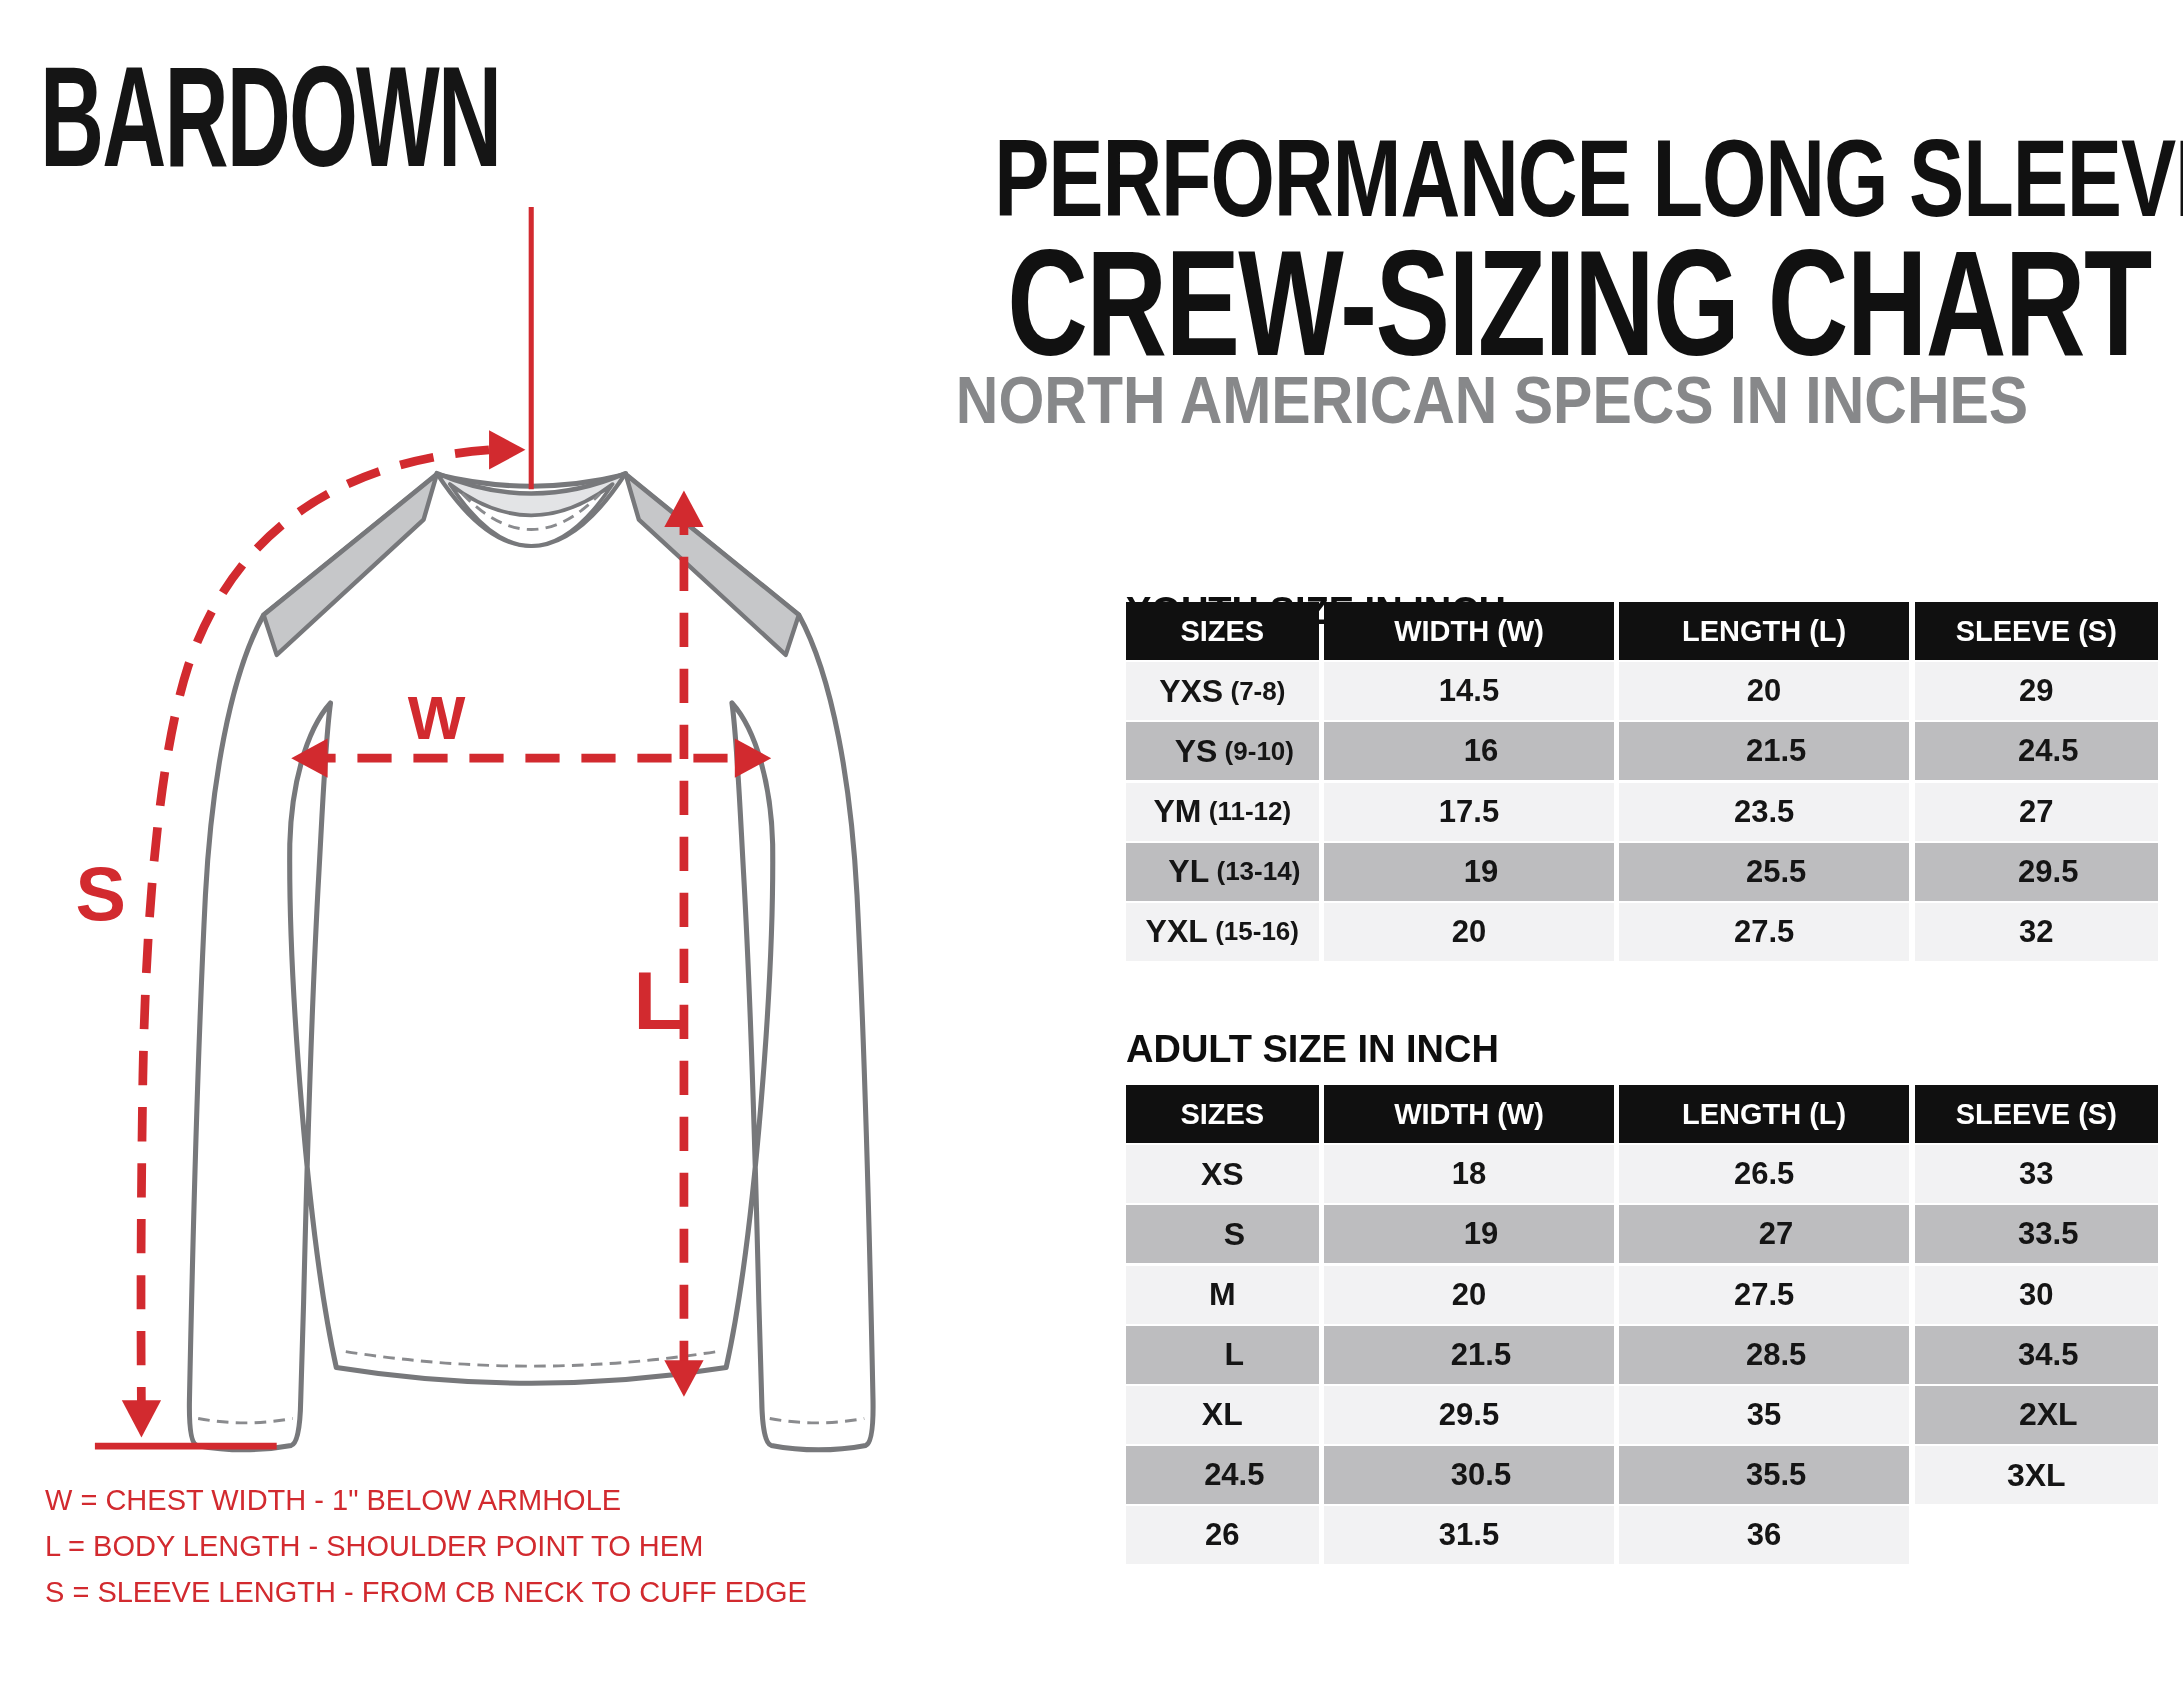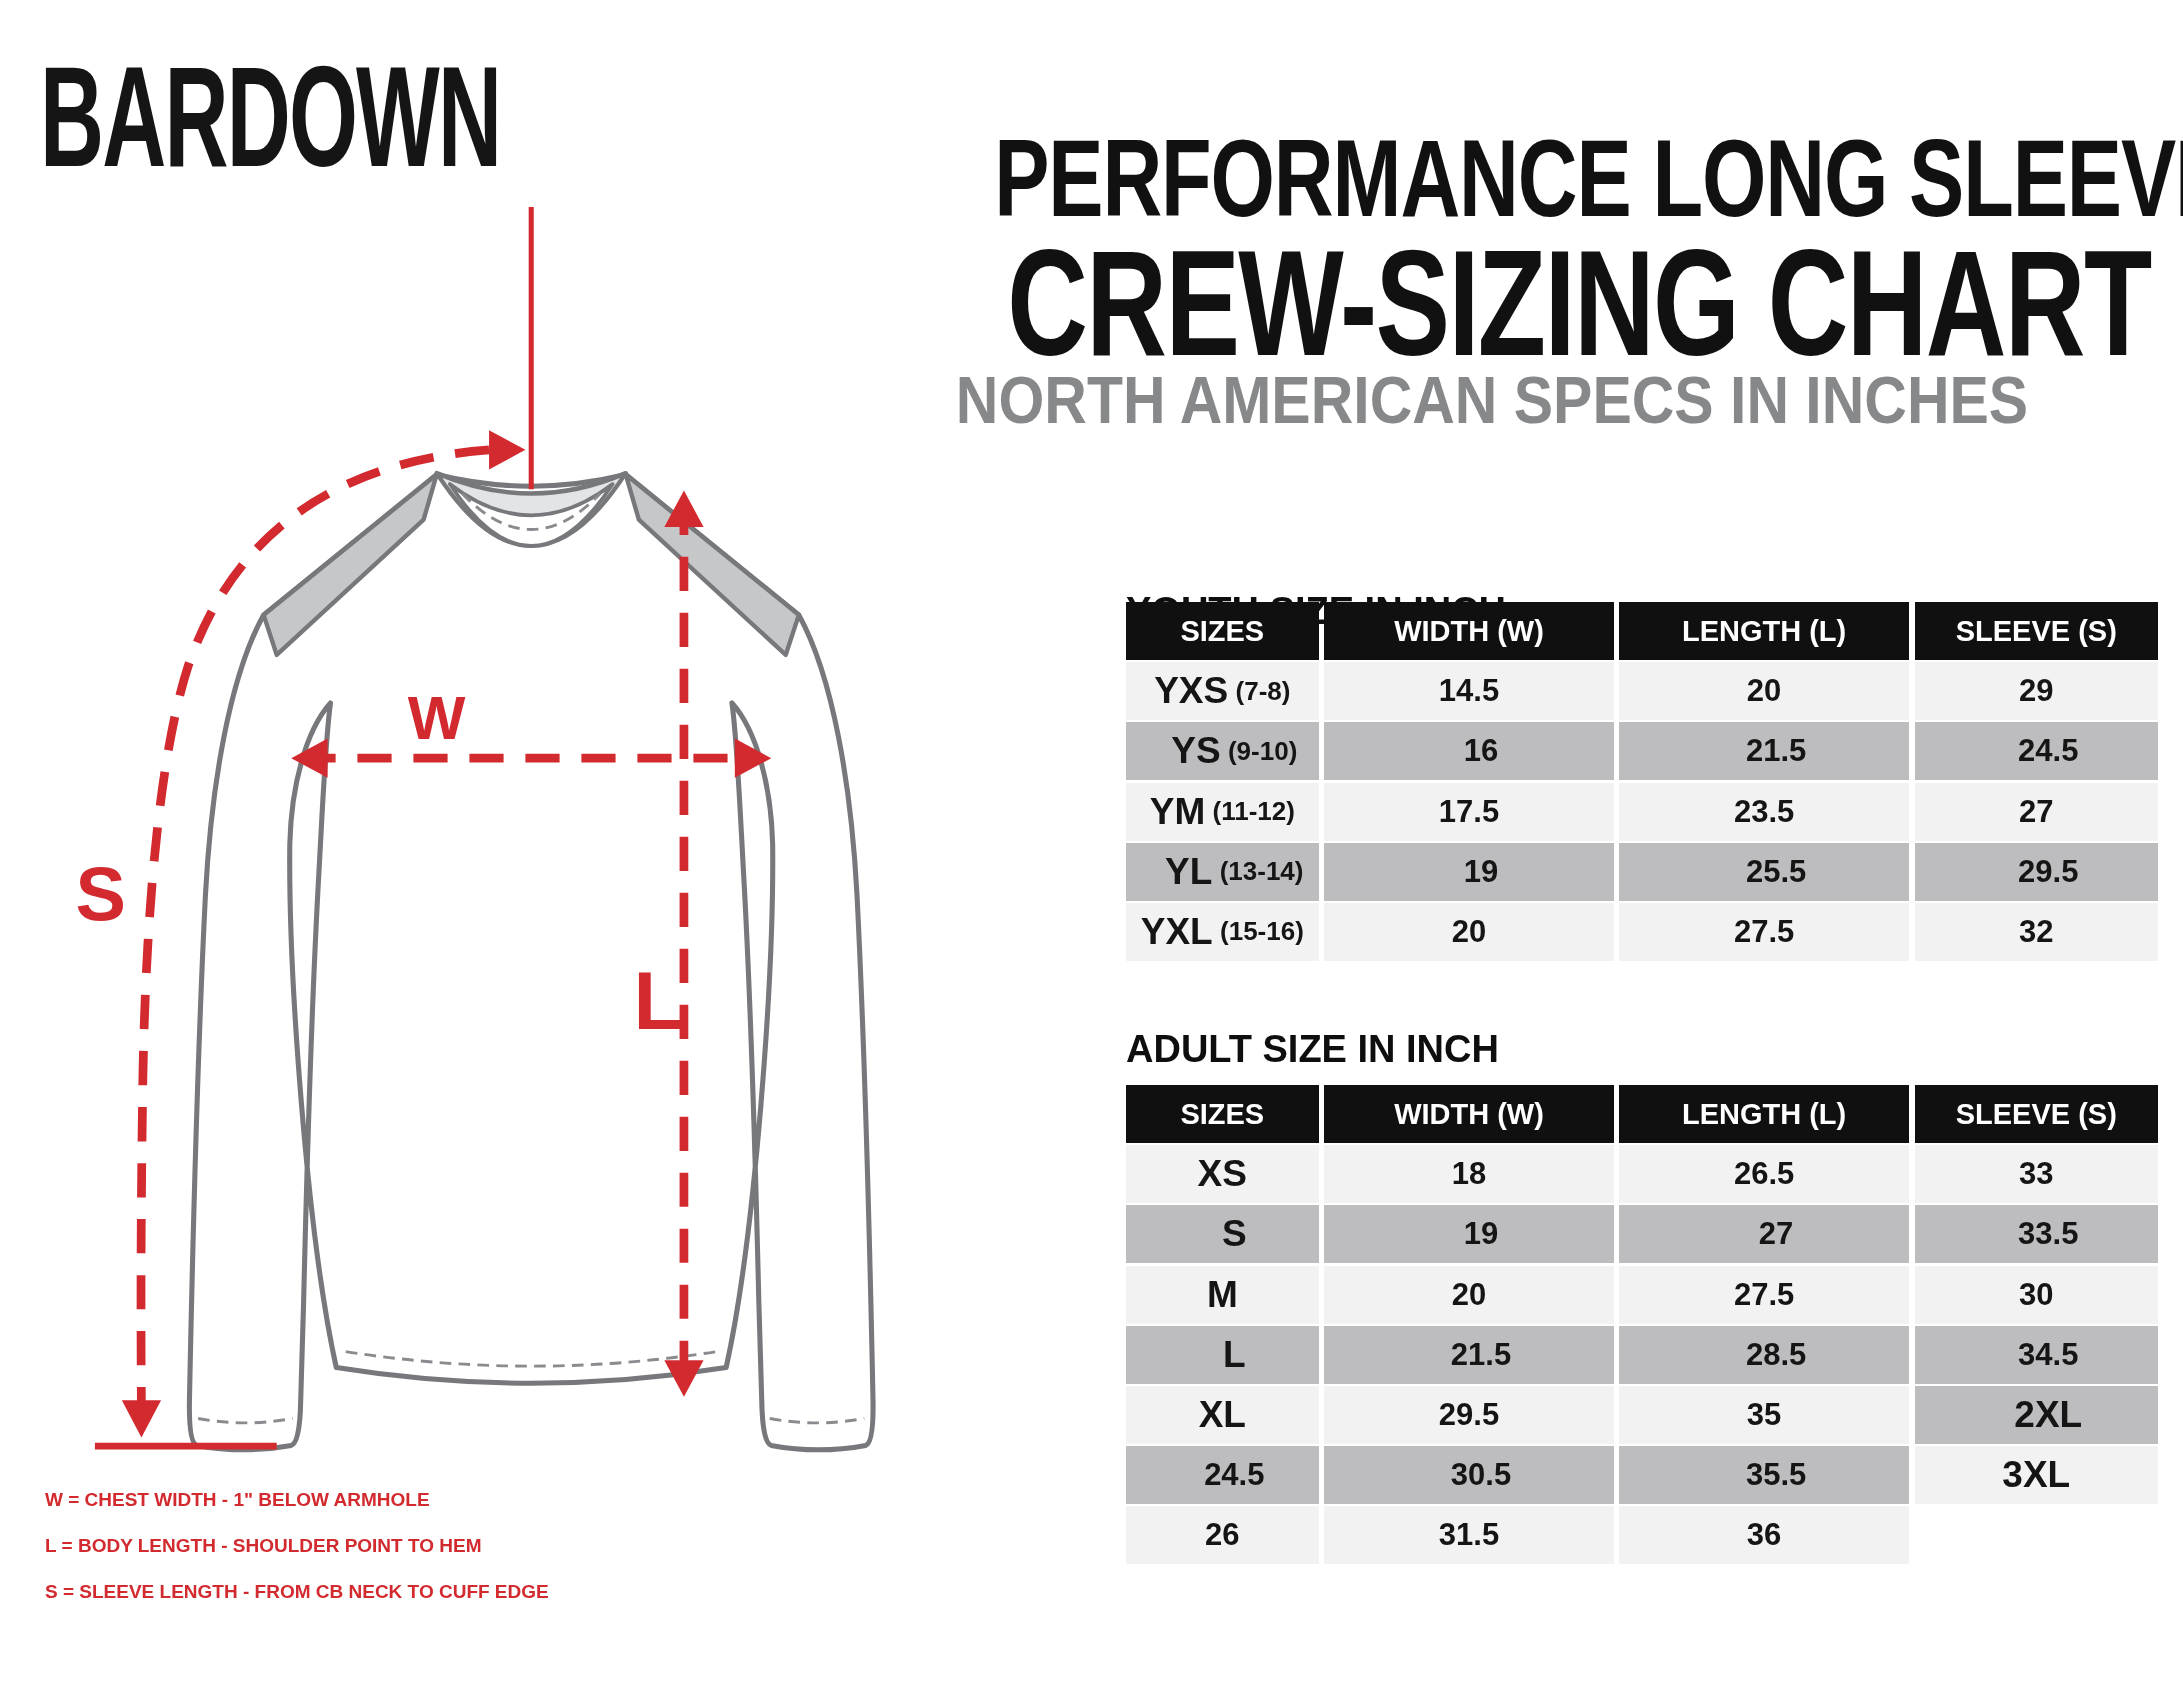--- a/index.html
+++ b/index.html
@@ -63,26 +63,26 @@
     background:var(--header-bg,#101010);color:#ffffff;
     display:flex;align-items:center;justify-content:center;
     font-weight:bold;font-size:29px;letter-spacing:0;
   }
   .td{
     display:flex;align-items:center;justify-content:center;
     font-weight:bold;font-size:31px;color:#151515;
   }
   .light{background:var(--row-light,#f2f2f3);}
   .dark{background:var(--row-dark,#bdbdbf);padding-left:24px;}
-  .size-main{font-size:37px;}
+  .size-main{font-size:32px;}
   .size-note{font-size:26px;margin-left:7.3px;}
   
   .legend{position:absolute;left:45px;top:1477px;}
   .legend-line{
-    font-size:19px;line-height:46px;font-weight:bold;
+    font-size:29px;line-height:46px;font-weight:normal;
     color:var(--accent-red,#d22a2f);white-space:nowrap;
   }
   
   .shirt-svg{position:absolute;left:44px;top:204px;width:909px;height:1280px;}
   .measure-label{font-weight:bold;fill:var(--accent-red,#d22a2f);font-family:"Liberation Sans",sans-serif;}
 </style>
 </head>
 <body>
 
 <div class="page">

